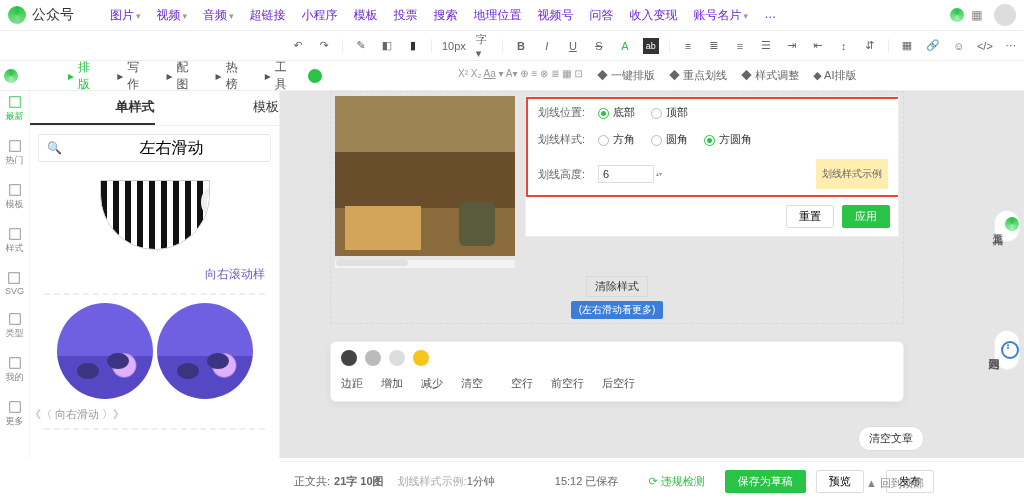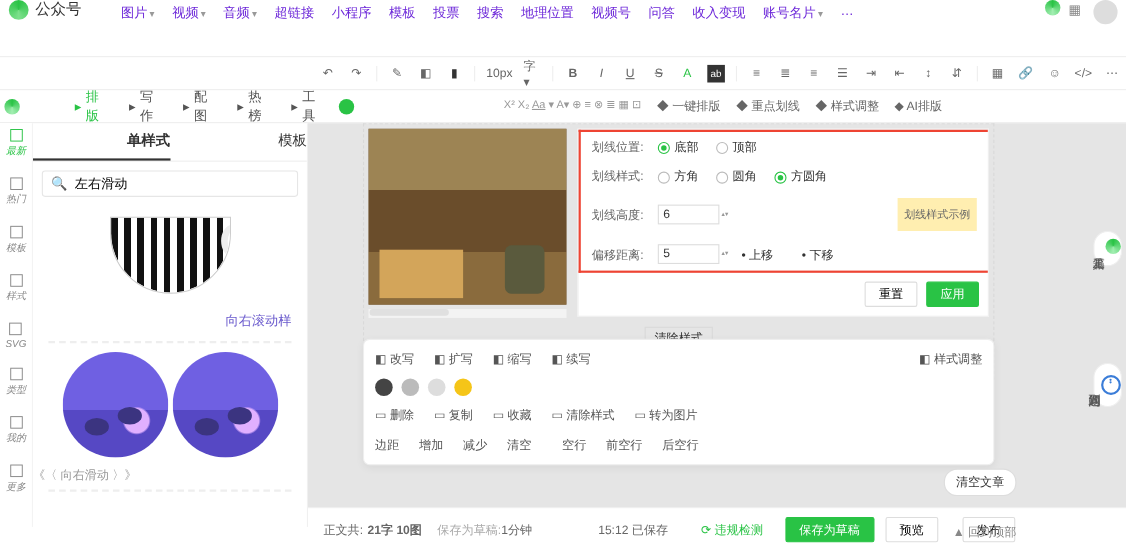--- a/index.html
+++ b/index.html
@@ -1,45 +1,45 @@
 <!DOCTYPE html>
 <html><head>
 <meta charset="utf-8">
 <style>
 *{margin:0;padding:0;box-sizing:border-box;font-family:"PingFang SC","Microsoft YaHei",sans-serif;}
 body{background:#fff;font-size:12px;color:#333;width:1024px;height:501px;overflow:hidden;position:relative;}
-.topbar{height:52px;border-bottom:1px solid #eee;display:flex;padding:0 8px;}
+.topbar{height:31px;border-bottom:1px solid #eee;display:flex;align-items:center;padding:0 8px;}
 .g-logo{width:18px;height:18px;border-radius:50%;background:conic-gradient(#29c345,#7de08c,#29c345);margin-right:6px;}
 .brand{font-size:14px;margin-right:30px;}
 .toptabs{display:flex;gap:4px;flex:1;}
 .toptabs span{padding:3px 6px;font-size:12px;color:#6d28d9;cursor:pointer;position:relative;}
 .drop::after{content:"▾";font-size:9px;margin-left:2px;color:#999;}
 .top-ic{width:18px;height:18px;display:inline-flex;align-items:center;justify-content:center;color:#888;}
 .avatar{width:22px;height:22px;border-radius:50%;background:#ddd;margin-left:8px;}
 .toolbar{height:30px;border-bottom:1px solid #eee;display:flex;align-items:center;padding-left:290px;gap:10px;font-size:11px;color:#666;}
 .toolbar .ic{width:16px;height:16px;display:inline-flex;align-items:center;justify-content:center;cursor:pointer;}
 .toolbar .vline{width:1px;height:14px;background:#eee;}
 .subbar{height:30px;border-bottom:1px solid #eee;display:flex;align-items:center;}
 .sub-left{width:280px;display:flex;gap:6px;padding-left:40px;}
 .sub-left .tab{padding:3px 6px;font-size:12px;color:#555;display:flex;align-items:center;gap:4px;cursor:pointer;}
 .sub-left .tab.active{color:#29c345;}
 .grn-dot{width:14px;height:14px;border-radius:50%;background:#29c345;margin:0 6px;}
 .sub-right{display:flex;gap:14px;padding-left:130px;font-size:11px;color:#666;}
 .sub-right .r-item{display:flex;align-items:center;gap:3px;cursor:pointer;}
 main{display:flex;height:calc(100% - 134px);}
-.rail{width:30px;background:#fff;border-right:1px solid #f3f3f3;display:flex;flex-direction:column;align-items:center;gap:16px;padding-top:4px;font-size:9px;color:#888;font-style:italic;}
+.rail{width:30px;background:#fff;border-right:1px solid #f3f3f3;display:flex;flex-direction:column;align-items:center;gap:16px;padding-top:4px;font-size:9px;color:#888;}
 .rail .ri{display:flex;flex-direction:column;align-items:center;gap:1px;cursor:pointer;}
 .rail .ri svg{width:14px;height:14px;}
 .rail .active{color:#29c345;}
 .sidebar{width:250px;border-right:1px solid #f0f0f0;overflow:hidden;}
 .side-tabs{display:flex;border-bottom:1px solid #eee;}
 .side-tabs span{flex:1;text-align:right;padding:7px 0;font-size:13px;cursor:pointer;}
 .side-tabs .active{border-bottom:2px solid #333;font-weight:600;}
 .search-box{margin:8px;display:flex;align-items:center;border:1px solid #e6e6e6;border-radius:3px;padding:4px 8px;gap:6px;}
-.search-box input{border:0;outline:0;flex:1;font-size:12px;background:transparent;}
+.search-box input{border:0;outline:0;flex:1;font-size:16px;background:transparent;text-align:center;}
 .thumb-cup{margin:2px auto;width:130px;height:90px;display:flex;align-items:center;justify-content:center;}
 .cup{width:110px;height:70px;background:#fff;border-radius:0 0 55px 55px;border:1px solid #ccc;position:relative;overflow:hidden;}
 .cup::before{content:"";position:absolute;inset:0;background:repeating-linear-gradient(90deg,#111 0 6px,#fff 6px 12px);border-radius:0 0 55px 55px;}
 .handle{position:absolute;right:-14px;top:6px;width:22px;height:30px;border:6px solid #eee;border-radius:50%;}
 .scroll-tag{text-align:right;padding:4px 14px;color:#6a5acd;font-size:12px;}
 .dotline{border-top:2px dashed #eee;margin:6px 14px;}
 .pond-row{display:flex;justify-content:center;gap:4px;margin:8px 0;}
 .pond{width:96px;height:96px;border-radius:50%;background:radial-gradient(circle at 70% 65%,#e0b0ff 0 12%,transparent 14%),linear-gradient(#6f60e2 0 55%,#5648c4 55% 100%);position:relative;}
 .pad{position:absolute;width:22px;height:16px;background:#3b3480;border-radius:50%;left:20px;top:60px;}
 .pad2{left:50px;top:50px;}
@@ -278,78 +278,57 @@
                 <span class="ropt"><span class="rad"></span>方角</span>
                 <span class="ropt"><span class="rad"></span>圆角</span>
                 <span class="ropt"><span class="rad on"></span>方圆角</span>
               </div>
               <div class="prow">
                 <span class="plabel">划线高度:</span>
                 <span class="numin">6</span>
                 <span class="spin">▴▾</span>
                 <span class="ex-tag">划线样式示例</span>
               </div>
-              <div class="prow">
-                <span class="plabel">偏移距离:</span>
-                <span class="numin">5</span>
-                <span class="spin">▴▾</span>
-                <span class="ropt" style="margin-left:10px">• 上移</span>
-                <span class="ropt" style="margin-left:10px">• 下移</span>
-              </div>
             </div>
           <div class="panel-foot">
             <button class="btn">重置</button>
             <button class="btn pri">应用</button>
           </div>
         </div>
       </div>
       <div class="clear-style">
         <span class="tag1">清除样式</span><br>
         <span class="blue-tag">(左右滑动看更多)</span>
       </div>
     </div>
 
     <div class="float-bar">
-      <div class="fb-row" id="fbRow1">
-          <span class="fb-item">◧ 改写</span>
-          <span class="fb-item">◧ 扩写</span>
-          <span class="fb-item">◧ 缩写</span>
-          <span class="fb-item">◧ 续写</span>
-          <span class="fb-item" style="margin-left: auto;">◧ 样式调整</span>
-        </div>
       <div class="dots" id="dots">
           <div class="dot" style="background: rgb(68, 68, 68);"></div>
           <div class="dot" style="background: rgb(187, 187, 187);"></div>
           <div class="dot" style="background: rgb(221, 221, 221);"></div>
           <div class="dot" style="background: rgb(245, 197, 24);"></div>
-        </div>
-      <div class="fb-row" id="fbRow2">
-          <span class="fb-item">▭ 删除</span>
-          <span class="fb-item">▭ 复制</span>
-          <span class="fb-item">▭ 收藏</span>
-          <span class="fb-item">▭ 清除样式</span>
-          <span class="fb-item">▭ 转为图片</span>
         </div>
       <div class="fb-row">
         <span>边距</span>
         <span class="fb-item">增加</span>
         <span class="fb-item">减少</span>
         <span class="fb-item">清空</span>
         <span style="margin-left:10px">空行</span>
         <span class="fb-item">前空行</span>
         <span class="fb-item">后空行</span>
       </div>
     </div>
   </div>
 </main>
 
 <div class="footer">
   <span>正文共:</span>
   <b style="margin:12px 4px">21字 10图</b>
-  <span style="margin-left:10px;color:#aaa">保存为草稿:</span>
+  <span style="margin-left:10px;color:#aaa">划线样式示例:</span>
   <span>1分钟</span>
   <span style="margin-left:60px">15:12 已保存</span>
   <span style="margin-left:30px;color:#29c345">⟳ <span>违规检测</span></span>
   <button class="btn pri" style="margin-left:20px">保存为草稿</button>
   <button class="btn" style="margin-left:10px">预览</button>
   <button class="btn" style="margin-left:22px">发布</button>
 </div>
 
 <div class="side-float">
   <div class="grn-ring" style="writing-mode:horizontal-tb;margin:0 auto 4px"></div>

